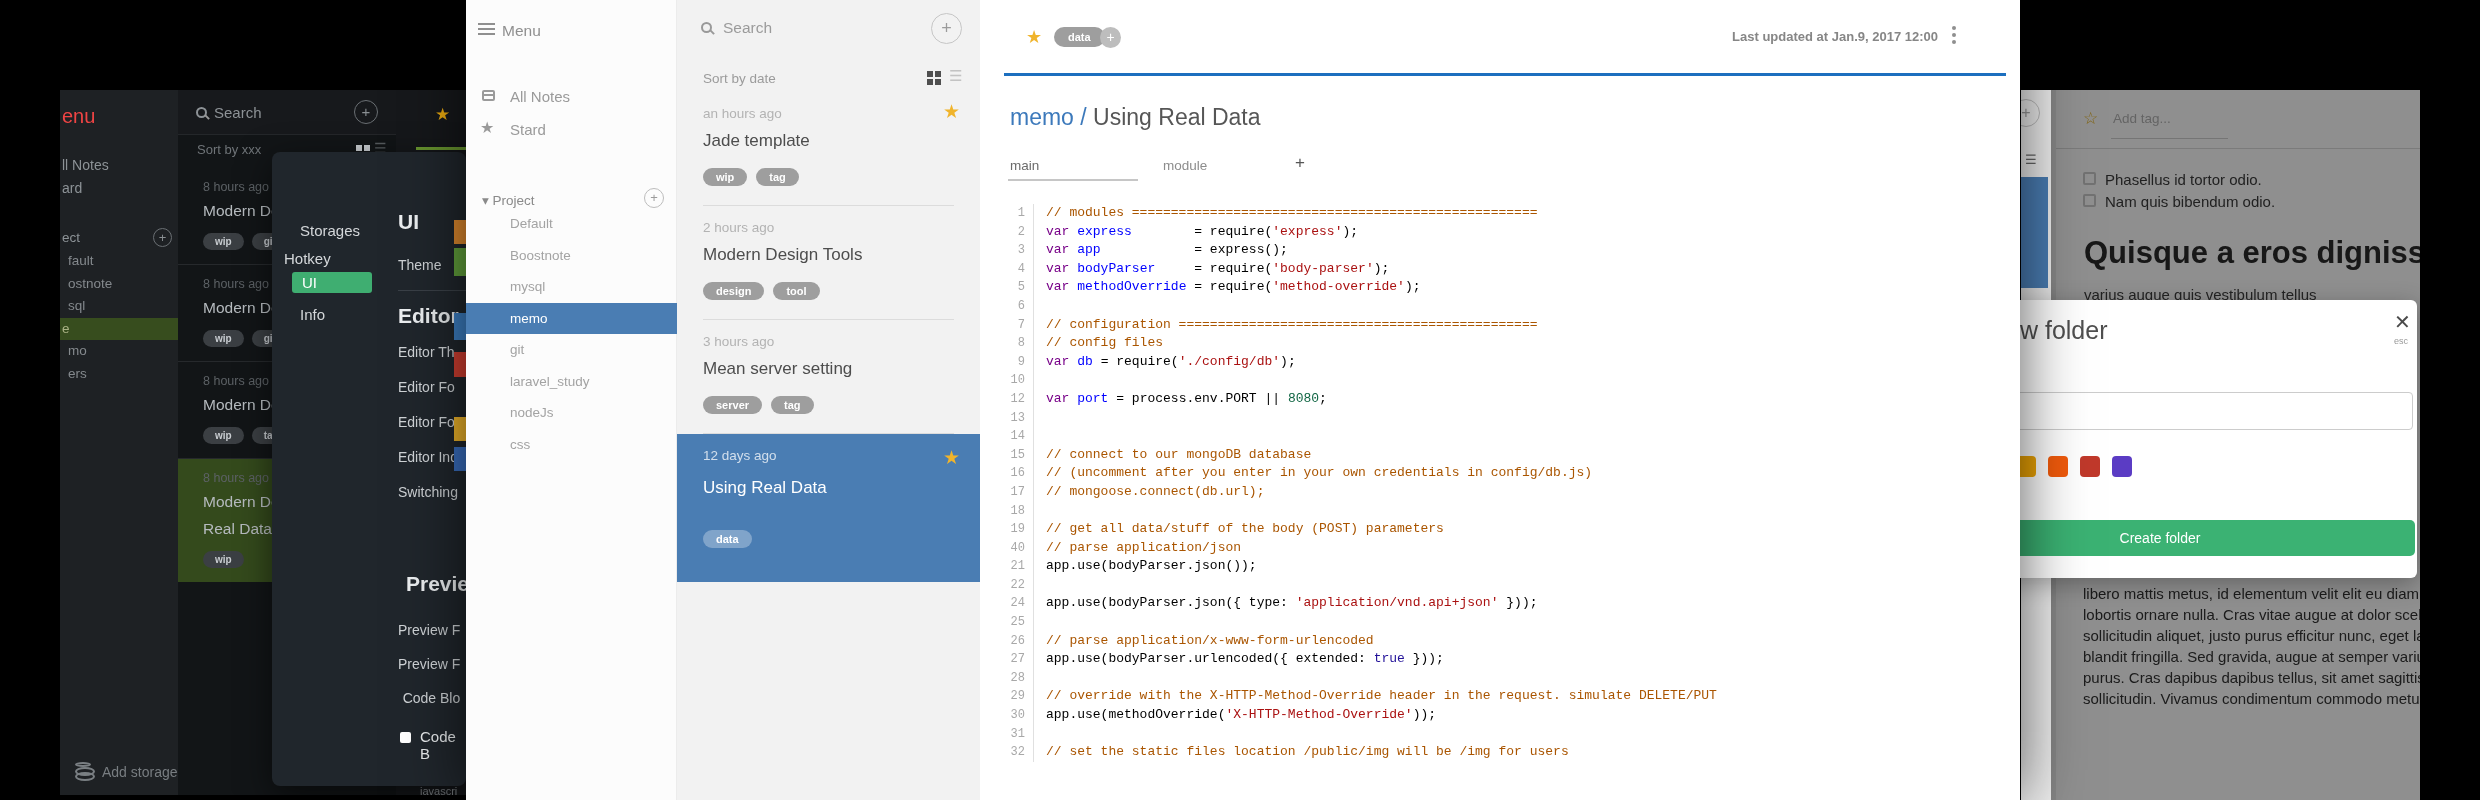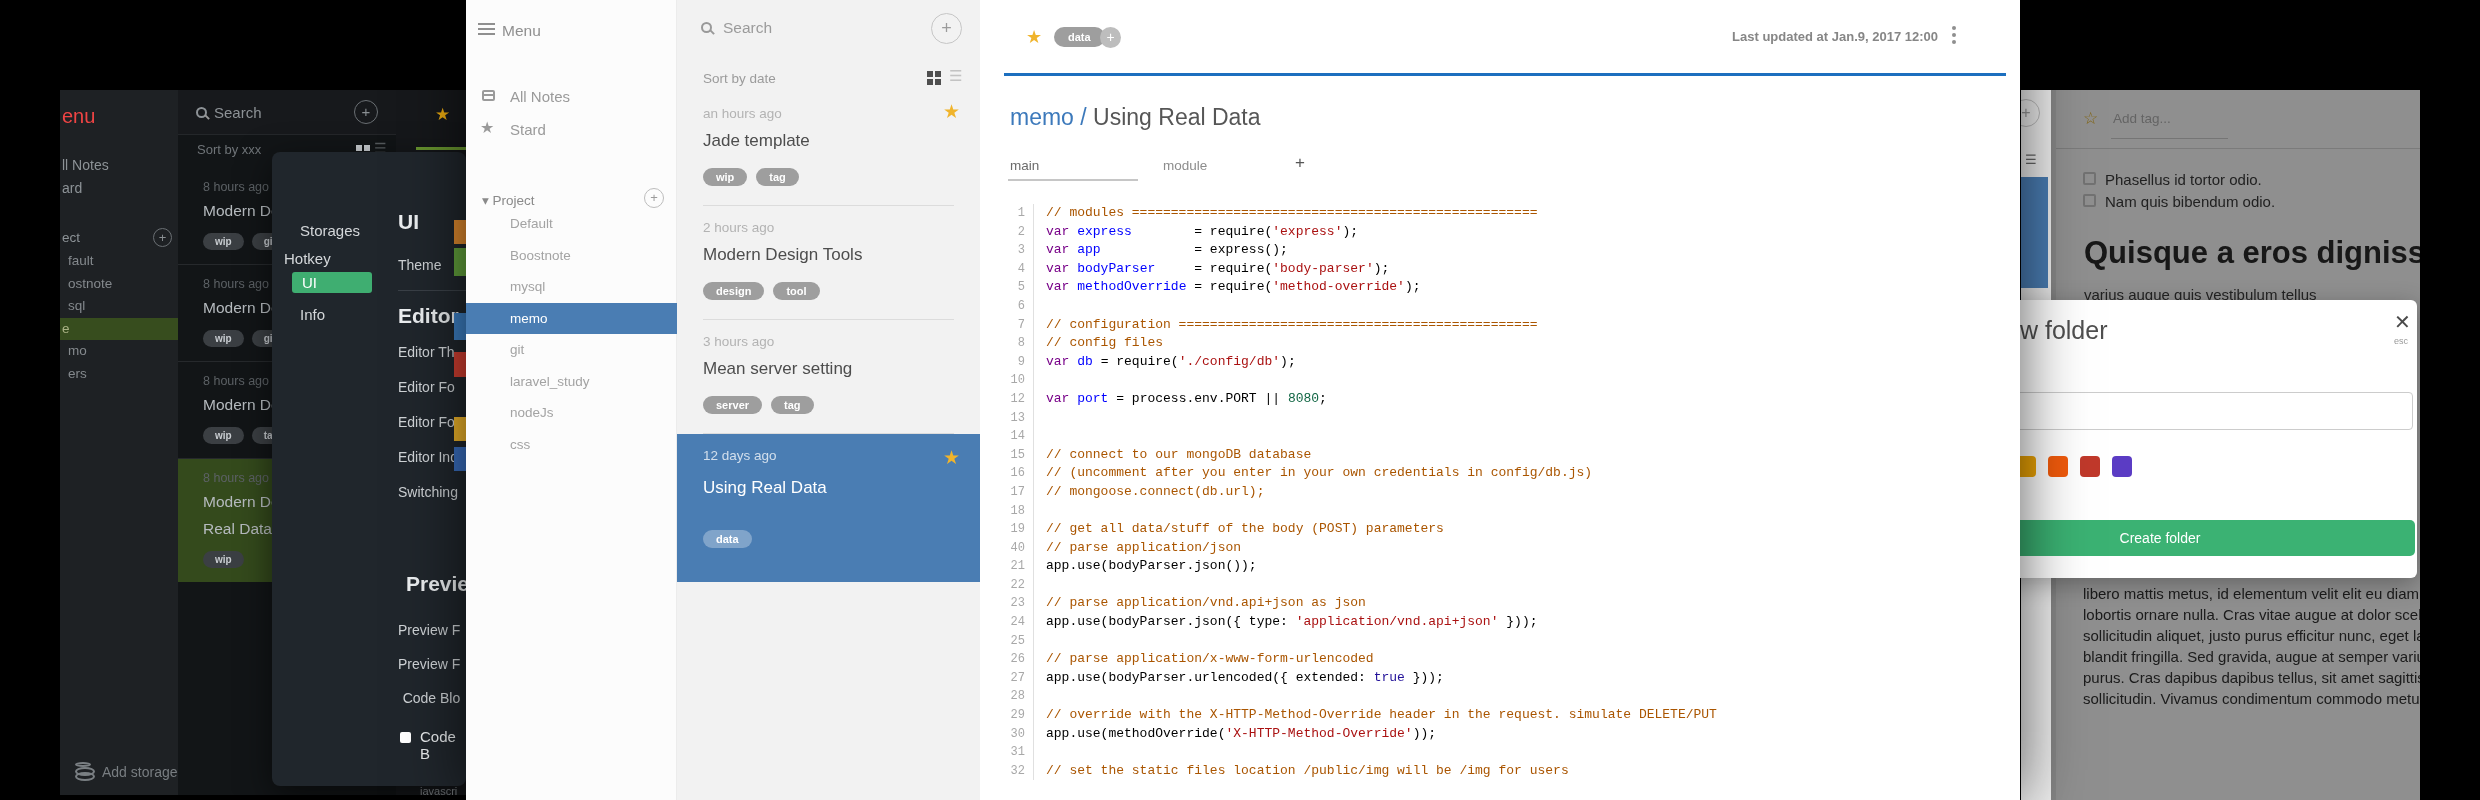--- a/index.html
+++ b/index.html
@@ -380,21 +380,20 @@
           <div class="cl"><span class="cn">13</span><span class="ct"></span></div>
           <div class="cl"><span class="cn">14</span><span class="ct"></span></div>
           <div class="cl"><span class="cn">15</span><span class="ct"><span class="tok-c">// connect to our mongoDB database</span></span></div>
           <div class="cl"><span class="cn">16</span><span class="ct"><span class="tok-c">// (uncomment after you enter in your own credentials in config/db.js)</span></span></div>
           <div class="cl"><span class="cn">17</span><span class="ct"><span class="tok-c">// mongoose.connect(db.url);</span></span></div>
           <div class="cl"><span class="cn">18</span><span class="ct"></span></div>
           <div class="cl"><span class="cn">19</span><span class="ct"><span class="tok-c">// get all data/stuff of the body (POST) parameters</span></span></div>
           <div class="cl"><span class="cn">40</span><span class="ct"><span class="tok-c">// parse application/json</span></span></div>
           <div class="cl"><span class="cn">21</span><span class="ct"><span class="tok-p">app.use(bodyParser.json());</span></span></div>
           <div class="cl"><span class="cn">22</span><span class="ct"></span></div>
-          <div class="cl"><span class="cn">23</span><span class="ct"><span class="tok-c">// parse application/vnd.api+json as json</span></span></div>
           <div class="cl"><span class="cn">24</span><span class="ct"><span class="tok-p">app.use(bodyParser.json({ type: </span><span class="tok-s">'application/vnd.api+json'</span><span class="tok-p"> }));</span></span></div>
           <div class="cl"><span class="cn">25</span><span class="ct"></span></div>
           <div class="cl"><span class="cn">26</span><span class="ct"><span class="tok-c">// parse application/x-www-form-urlencoded</span></span></div>
           <div class="cl"><span class="cn">27</span><span class="ct"><span class="tok-p">app.use(bodyParser.urlencoded({ extended: </span><span class="tok-a">true</span><span class="tok-p"> }));</span></span></div>
           <div class="cl"><span class="cn">28</span><span class="ct"></span></div>
           <div class="cl"><span class="cn">29</span><span class="ct"><span class="tok-c">// override with the X-HTTP-Method-Override header in the request. simulate DELETE/PUT</span></span></div>
           <div class="cl"><span class="cn">30</span><span class="ct"><span class="tok-p">app.use(methodOverride(</span><span class="tok-s">'X-HTTP-Method-Override'</span><span class="tok-p">));</span></span></div>
           <div class="cl"><span class="cn">31</span><span class="ct"></span></div>
           <div class="cl"><span class="cn">32</span><span class="ct"><span class="tok-c">// set the static files location /public/img will be /img for users</span></span></div>
         </div>

